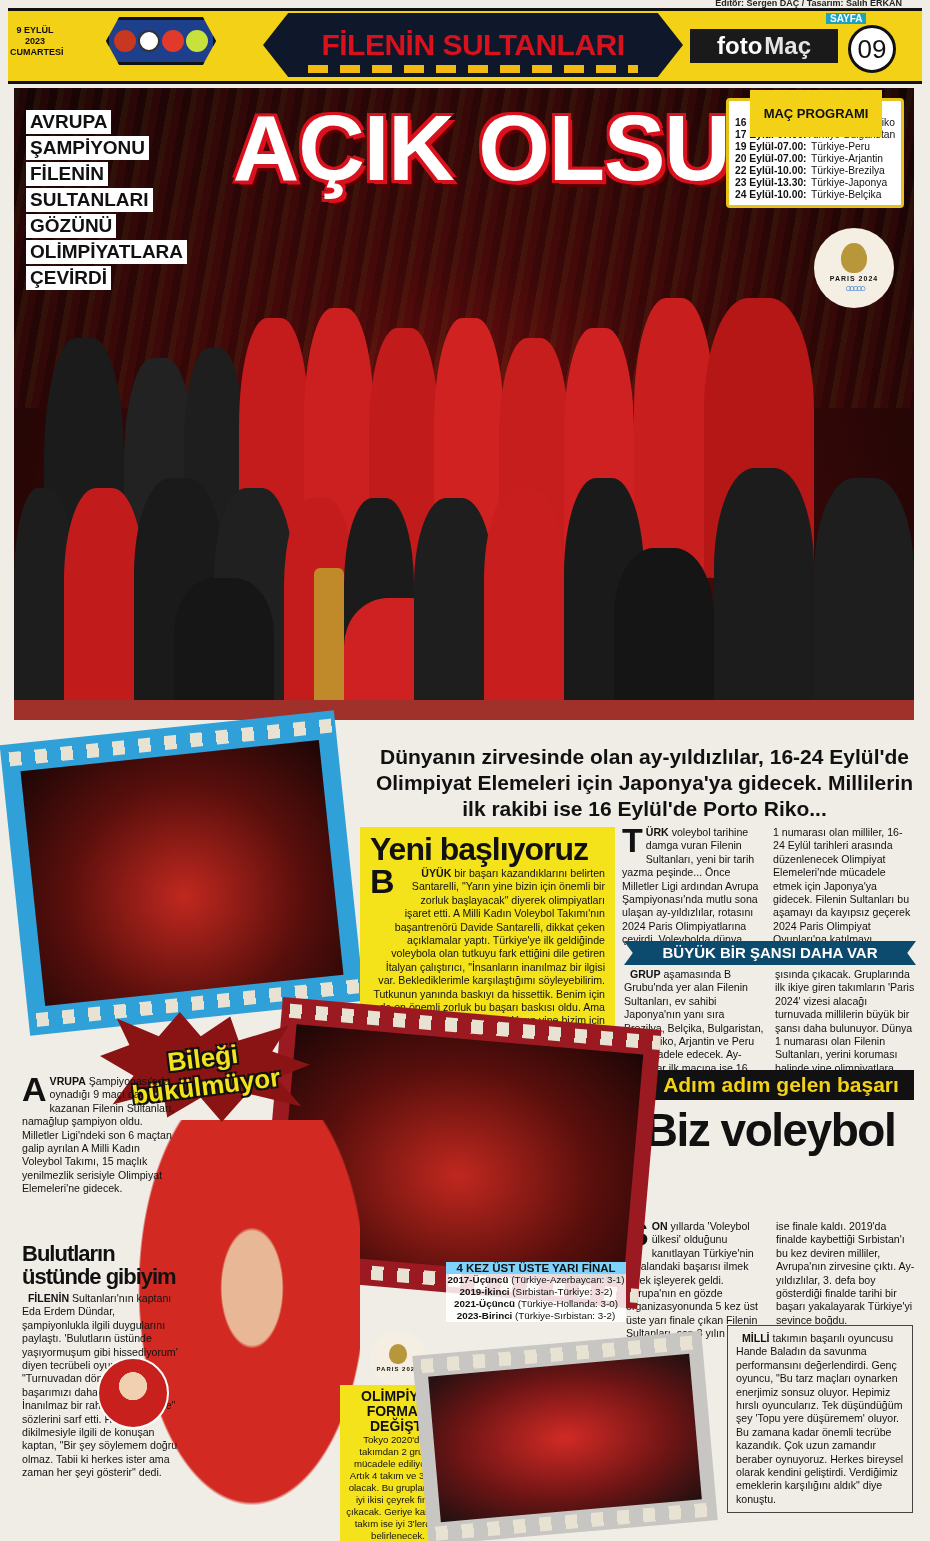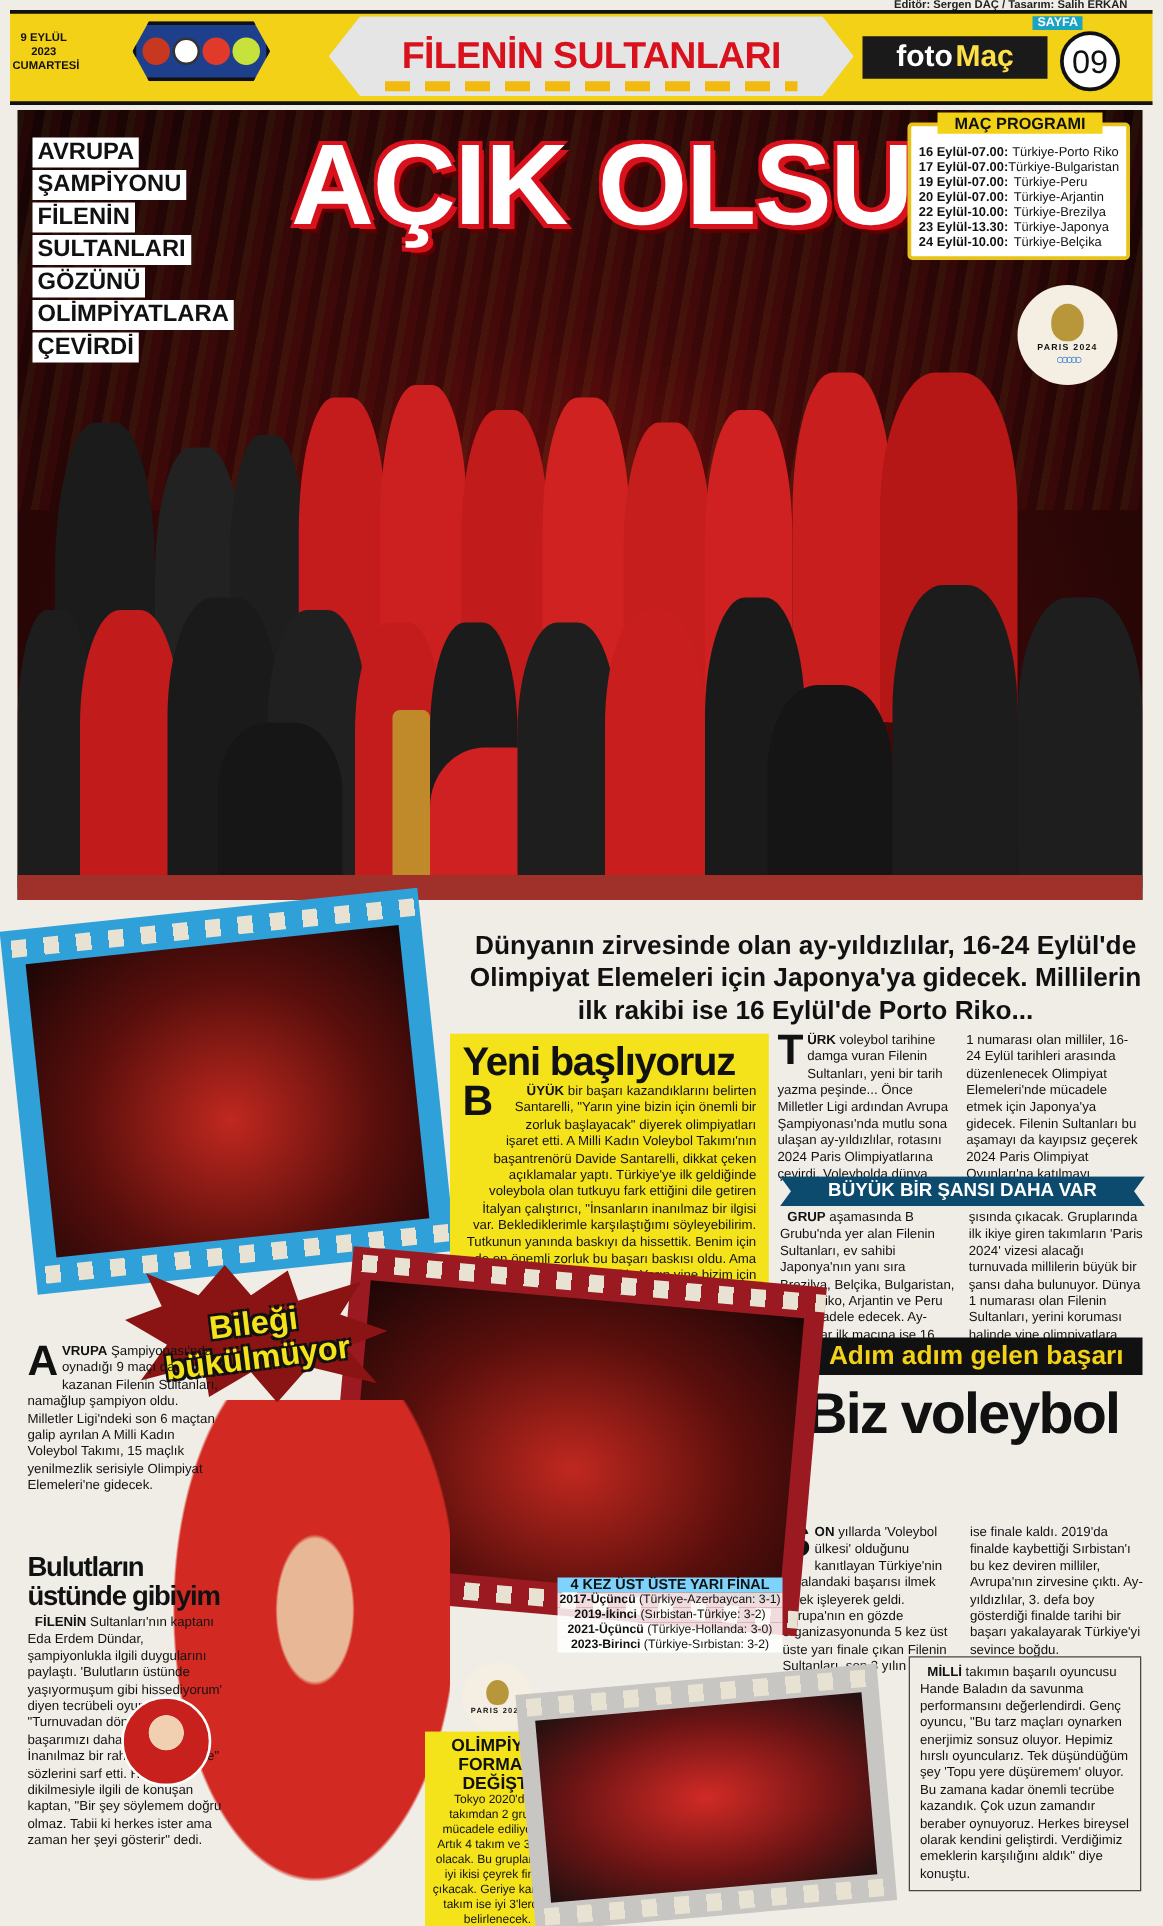--- a/index.html
+++ b/index.html
@@ -5,35 +5,35 @@
 *{box-sizing:border-box;margin:0;padding:0}
 body{width:930px;height:1541px;background:#efede6;font-family:"Liberation Sans",sans-serif;color:#111;position:relative;overflow:hidden}
 .abs{position:absolute}
 
 .editor{right:28px;top:-2px;font-size:9px;font-weight:bold;color:#222}
 
 .header{left:8px;top:8px;width:914px;height:76px;background:#f2d117;border-top:3px solid #111;border-bottom:3px solid #111;overflow:hidden}
 .hdr-date{left:2px;top:14px;width:50px;font-size:9px;font-weight:bold;line-height:11px;text-align:center}
 .hdr-ball-box{left:98px;top:6px;width:110px;height:48px;background:#1d3f8c;border:3px solid #111;clip-path:polygon(12% 0,88% 0,100% 50%,88% 100%,12% 100%,0 50%);display:flex;align-items:center;justify-content:center;gap:2px}
 .ball{width:22px;height:22px;border-radius:50%}
-.hdr-title-box{left:255px;top:2px;width:420px;height:64px;background:#e5e5e5;clip-path:polygon(6% 0,94% 0,100% 50%,94% 100%,6% 100%,0 50%);display:flex;align-items:center;justify-content:center}
+.hdr-title-box{left:255px;top:2px;width:420px;height:64px;background:#0f172a;clip-path:polygon(6% 0,94% 0,100% 50%,94% 100%,6% 100%,0 50%);display:flex;align-items:center;justify-content:center}
 .hdr-title{font-size:30px;font-weight:bold;color:#d8111c;letter-spacing:-0.5px;font-family:"Liberation Sans",sans-serif}
 .hdr-stripes{left:300px;top:54px;width:330px;height:8px;background:repeating-linear-gradient(90deg,#f2b90e 0 20px,transparent 20px 32px)}
 .hdr-fotomac{left:682px;top:18px;width:148px;height:34px;background:#1a1a1a;color:#fff;font-size:24px;font-weight:bold;display:flex;align-items:center;justify-content:center;gap:2px}
-.hdr-fotomac .mac{color:#fde047}
+.hdr-fotomac .mac{color:#e5e5e5}
 .hdr-sayfa-lbl{left:818px;top:2px;font-size:10px;font-weight:bold;color:#fff;background:#1aa3c4;padding:0 4px}
 .hdr-sayfa{left:840px;top:14px;width:48px;height:48px;background:#fff;border:3px solid #111;border-radius:50%;display:flex;align-items:center;justify-content:center;font-size:26px;font-weight:normal}
 
 .hero{left:14px;top:88px;width:900px;height:632px;background:radial-gradient(ellipse at 50% 75%,#8a1010 0%,#3a0808 45%,#140404 100%);overflow:hidden}
 .hero-crowd{left:0;top:0;width:900px;height:320px;background:repeating-linear-gradient(100deg,rgba(255,200,60,.06) 0 6px,rgba(200,30,30,.08) 6px 14px,transparent 14px 22px)}
 .kicker{left:12px;top:22px;display:flex;flex-direction:column;gap:2px}
 .kicker span{background:#fff;color:#111;font-size:19px;font-weight:bold;line-height:24px;padding:0 4px;width:max-content}
 .headline{left:200px;top:10px;width:600px;text-align:center;font-size:92px;line-height:100px;font-weight:bold;color:#fff;letter-spacing:-1px;text-shadow:4px 4px 0 #d8111c,-3px -3px 0 #d8111c,3px -3px 0 #d8111c,-3px 3px 0 #d8111c,6px 7px 0 #5a0000}
 .program{left:712px;top:10px;width:178px;background:#fff;border:3px solid #e6c21a;border-radius:4px;padding:16px 6px 4px}
-.program-title{left:736px;top:2px;width:132px;background:#f2d117;text-align:center;font-size:13px;font-weight:bold;padding:1px 0}
+.program-title{left:736px;top:2px;width:132px;background:#f2d117;text-align:center;font-size:13px;font-weight:bold;padding:16px 0}
 .program-row{display:flex;font-size:10.3px;line-height:12px;white-space:nowrap}
 .program-row .d{width:76px;font-weight:bold}
 .paris-logo{left:800px;top:140px;width:80px;height:80px;border-radius:50%;background:#f4efe2;display:flex;flex-direction:column;align-items:center;justify-content:center}
 .flame{width:26px;height:30px;background:#b8973a;border-radius:50% 50% 45% 45%}
 .paris-txt{font-size:7px;font-weight:bold;letter-spacing:1px;margin-top:2px}
 .rings{font-size:11px;color:#1f6fd0;letter-spacing:-3px}
 .team{left:0;top:230px;width:900px;height:402px}
 .player{position:absolute;border-radius:40% 40% 8px 8px}
 .floor{left:0;top:612px;width:900px;height:20px;background:#a0302a}
 

